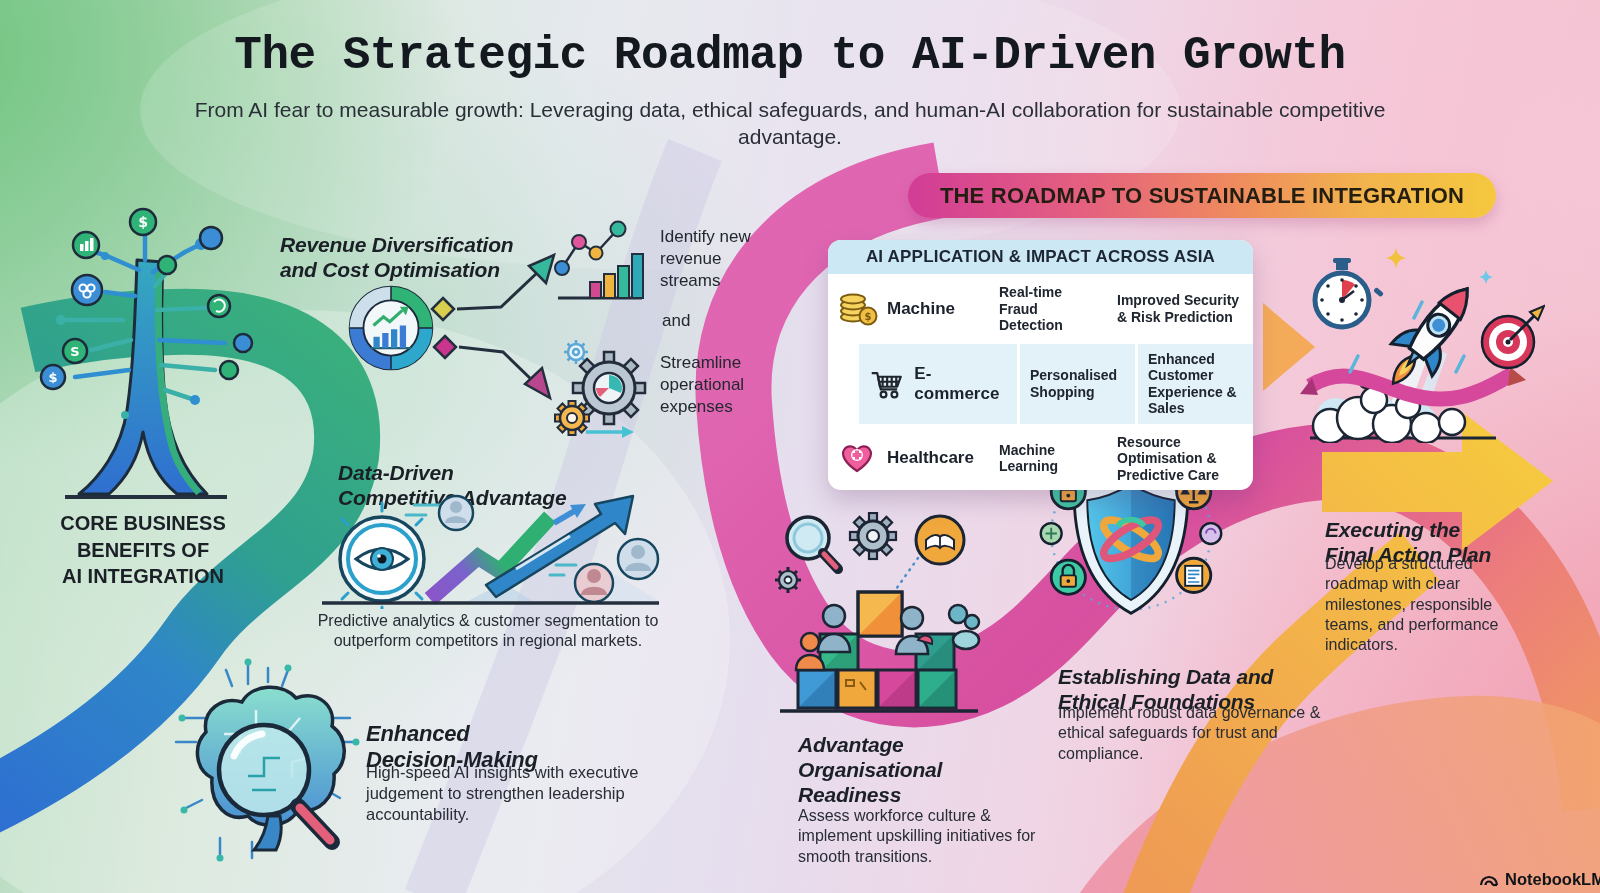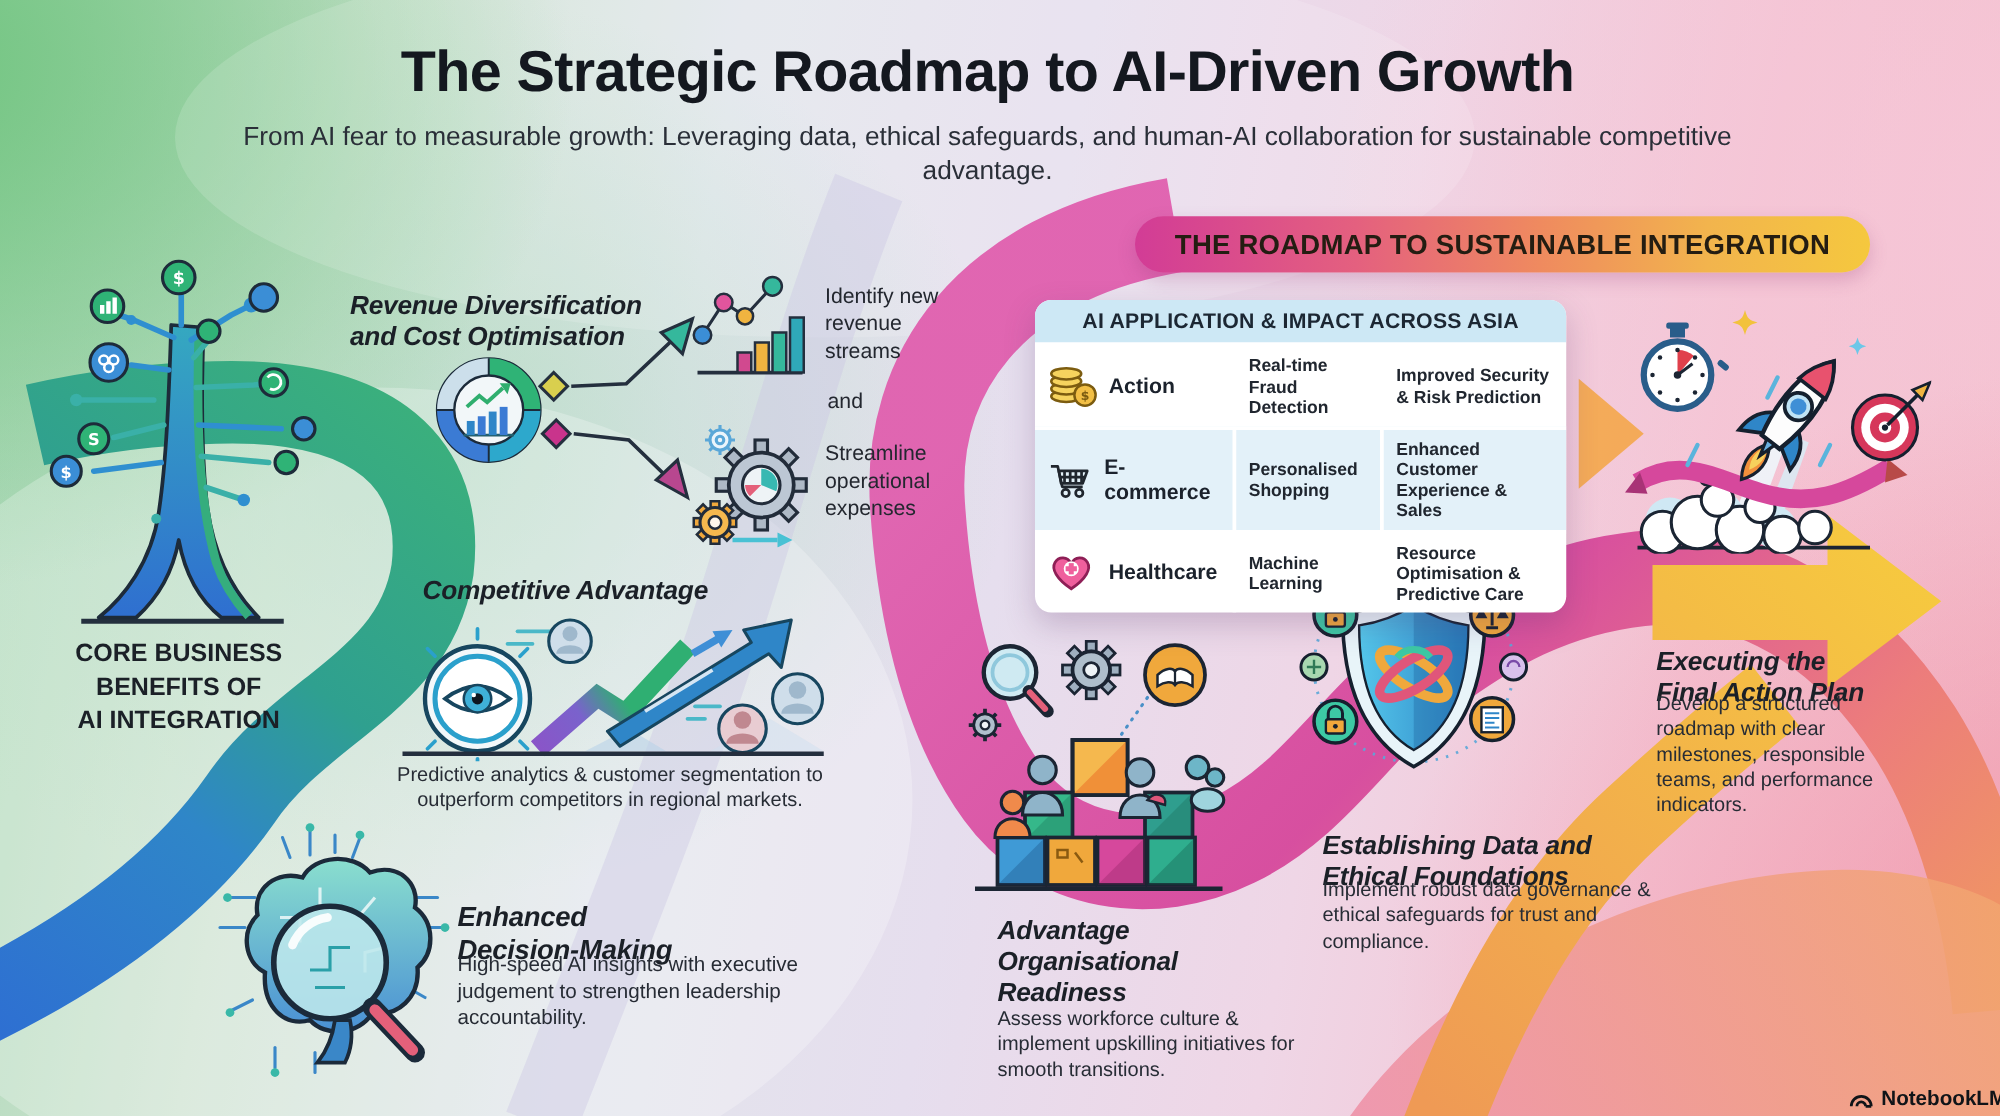--- a/index.html
+++ b/index.html
@@ -9,21 +9,21 @@
       radial-gradient(900px 700px at -5% 6%, rgba(110,195,125,.95), rgba(110,195,125,0) 60%),
       radial-gradient(760px 560px at 20% 40%, rgba(165,215,185,.55), rgba(165,215,185,0) 65%),
       radial-gradient(1000px 800px at 108% 88%, rgba(240,135,160,.70), rgba(240,135,160,0) 62%),
       radial-gradient(820px 620px at 102% 18%, rgba(246,198,216,.85), rgba(246,198,216,0) 70%),
       linear-gradient(100deg,#a9d8b4 0%,#cfe3d2 17%,#e2e6ec 34%,#e6deee 50%,#efd6e6 66%,#f4c5d4 82%,#f3bfc9 100%);}
   .abs{position:absolute;}
   .bg{left:0;top:0;z-index:0;}
   .z1{z-index:1;}
   .z2{z-index:2;}
   .title{left:0;top:30px;width:1580px;text-align:center;font-size:46px;font-weight:800;
-    letter-spacing:-0.5px;color:#14181f;}
+    letter-spacing:-0.5px;color:#14181f;font-family:Liberation Mono, monospace;}
   .subtitle{left:180px;top:96px;width:1220px;text-align:center;font-size:21px;line-height:1.3;
     font-weight:500;color:#2a2f38;}
   .h{font-weight:800;color:#1b2027;letter-spacing:-0.2px;line-height:1.17;font-style:italic;}
   .h .line{display:block;}
   .h21{font-size:21px;}
   .cap{font-weight:500;color:#272c35;font-size:16.5px;line-height:1.27;}
   .core-cap{left:33px;top:510px;width:220px;text-align:center;font-size:20px;font-weight:800;
     line-height:1.33;color:#1b2027;}
   .core-cap .line{display:block;}
   .rev-h{left:280px;top:216px;width:270px;}
@@ -35,21 +35,21 @@
   .banner{left:908px;top:173px;width:588px;height:45px;border-radius:23px;
     background:linear-gradient(90deg,#d23c96 0%,#e4607f 30%,#ef8a5f 55%,#f2b44d 78%,#f5c83e 100%);
     display:flex;align-items:center;justify-content:center;
     font-size:22px;font-weight:800;color:#241d12;letter-spacing:.2px;
     box-shadow:0 6px 14px rgba(150,60,120,.25);}
   .table-card{left:828px;top:240px;width:425px;border-radius:13px;overflow:hidden;background:#fff;
     box-shadow:0 10px 24px rgba(95,60,110,.25);}
   .table-title{height:34px;background:#cde8f5;display:flex;align-items:center;justify-content:center;
     font-size:17px;font-weight:800;color:#1c2733;letter-spacing:.2px;}
   .trow{display:grid;grid-template-columns:158px 118px 149px;border-top:3px solid #fff;}
-  .trow.alt{background:#e3f1f9;}
+  .trow.alt{background:#e3f1f9;margin-left:31px;}
   .tcell{display:flex;align-items:center;padding:7px 10px;min-height:36px;}
   .tcell+.tcell{border-left:3px solid #fff;}
   .sector-label{font-size:17px;font-weight:800;color:#1b222c;margin-left:9px;}
   .cell-text{font-size:14px;line-height:1.18;font-weight:600;color:#20262f;}
   .ex-h{left:1325px;top:501px;width:210px;}
   .ex-cap{left:1325px;top:554px;width:188px;font-size:16px;}
   .build-h{left:798px;top:716px;width:240px;}
   .build-cap{left:798px;top:806px;width:252px;font-size:16px;}
   .found-h{left:1058px;top:648px;width:290px;}
   .found-cap{left:1058px;top:703px;width:268px;font-size:16px;}
@@ -257,20 +257,21 @@
       </g>
       <circle r="12" fill="#f5b84e" stroke="#222c3a" stroke-width="2.5"></circle>
       <circle r="5" fill="#fff7ea" stroke="#222c3a" stroke-width="2"></circle>
     </g>
     <path d="M 34,94 H 70" stroke="#49c1d4" stroke-width="3.5"></path>
     <path d="M 70,88 L 82,94 L 70,100 Z" fill="#49c1d4"></path>
   </svg>
   <div class="abs z1 small-note" style="left:660px;top:352px;width:115px">Streamline operational expenses</div>
 
   <h2 class="abs z1 h h21 dd-h">
+    <span class="line">Data-Driven</span>
     <span class="line">Competitive Advantage</span>
   </h2>
   <svg class="abs z1" style="left:318px;top:487px" width="345" height="122" viewBox="0 0 345 122">
     <defs>
       <linearGradient id="gZig" gradientUnits="userSpaceOnUse" x1="112" y1="112" x2="232" y2="30">
         <stop offset="0" stop-color="#8a55c8"></stop>
           <stop offset="0.3" stop-color="#7a62cc"></stop>
         <stop offset="0.55" stop-color="#2faf72"></stop>
           <stop offset="1" stop-color="#2faf72"></stop>
       </linearGradient>
@@ -382,21 +383,21 @@
         <svg width="40" height="34" viewBox="0 0 40 34">
           <g fill="#f6d35e" stroke="#7c5c10" stroke-width="2">
             <ellipse cx="15" cy="25" rx="12" ry="4.5"></ellipse>
               <ellipse cx="15" cy="19" rx="12" ry="4.5"></ellipse>
             <ellipse cx="15" cy="13" rx="12" ry="4.5"></ellipse>
               <ellipse cx="15" cy="7" rx="12" ry="4.5"></ellipse>
           </g>
           <circle cx="30" cy="24" r="8.5" fill="#f2bf45" stroke="#7c5c10" stroke-width="2"></circle>
           <text x="30" y="28" font-size="10" font-weight="bold" text-anchor="middle" fill="#7c5c10">$</text>
         </svg>
-        <span class="sector-label">Action</span>
+        <span class="sector-label">Machine</span>
       </div>
       <div class="tcell cell-text">Real-time Fraud Detection</div>
       <div class="tcell cell-text">Improved Security &amp; Risk Prediction</div>
     </div>
     <div class="trow alt">
       <div class="tcell">
         <svg width="40" height="34" viewBox="0 0 40 34">
           <g stroke="#20262e" stroke-width="2.4" fill="none" stroke-linejoin="round">
             <path d="M 3,5 H 9 L 13,23 H 31"></path>
             <path d="M 10,9 H 35 L 31,20 H 12 Z"></path>

